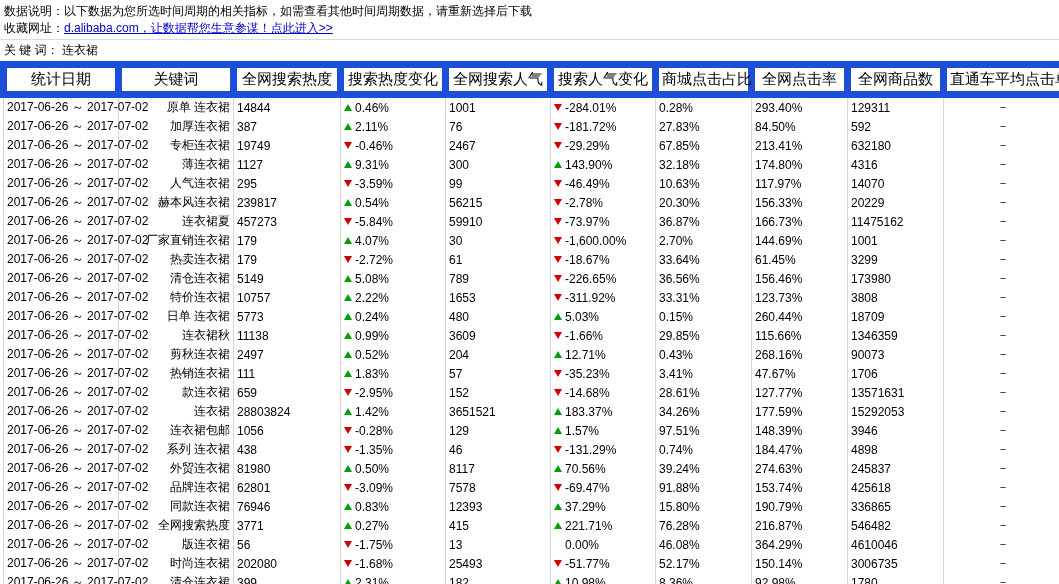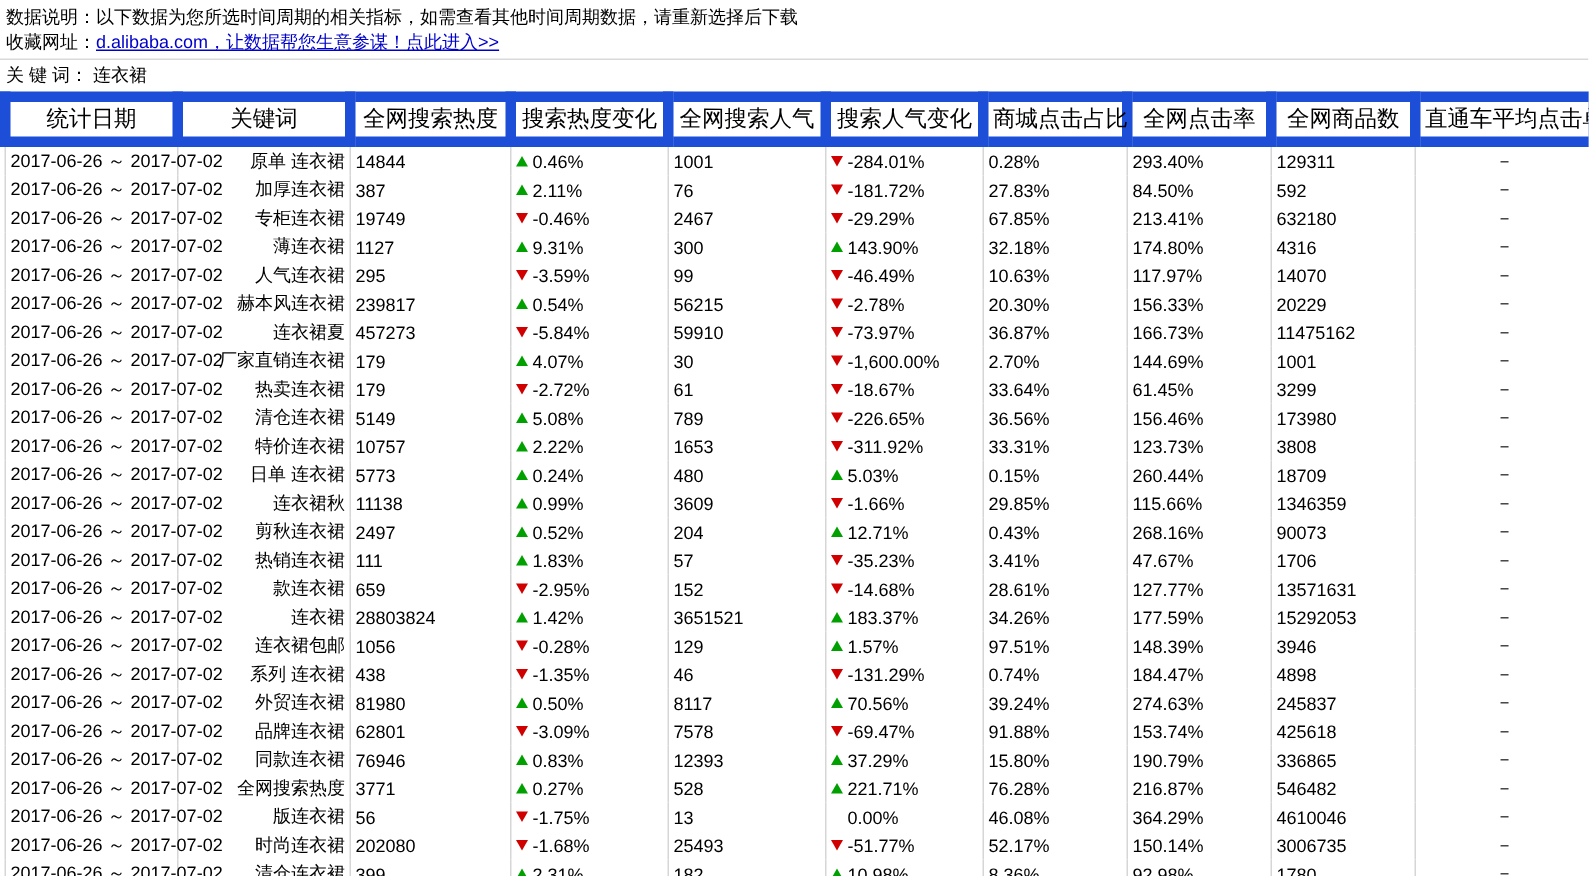--- a/index.html
+++ b/index.html
@@ -384,21 +384,21 @@
         <td class="numcol">15.80%</td>
         <td class="numcol">190.79%</td>
         <td class="numcol">336865</td>
         <td class="c dash">－</td>
       </tr>
       <tr>
         <td class="c date-cell">2017-06-26  ～  2017-07-02</td>
         <td class="kw">全网搜索热度</td>
         <td class="numcol">3771</td>
         <td class="numcol"><span class="tri up"></span><span>0.27%</span></td>
-        <td class="numcol">528</td>
+        <td class="numcol">415</td>
         <td class="numcol"><span class="tri up"></span><span>221.71%</span></td>
         <td class="numcol">76.28%</td>
         <td class="numcol">216.87%</td>
         <td class="numcol">546482</td>
         <td class="c dash">－</td>
       </tr>
       <tr>
         <td class="c date-cell">2017-06-26  ～  2017-07-02</td>
         <td class="kw">版连衣裙</td>
         <td class="numcol">56</td>

